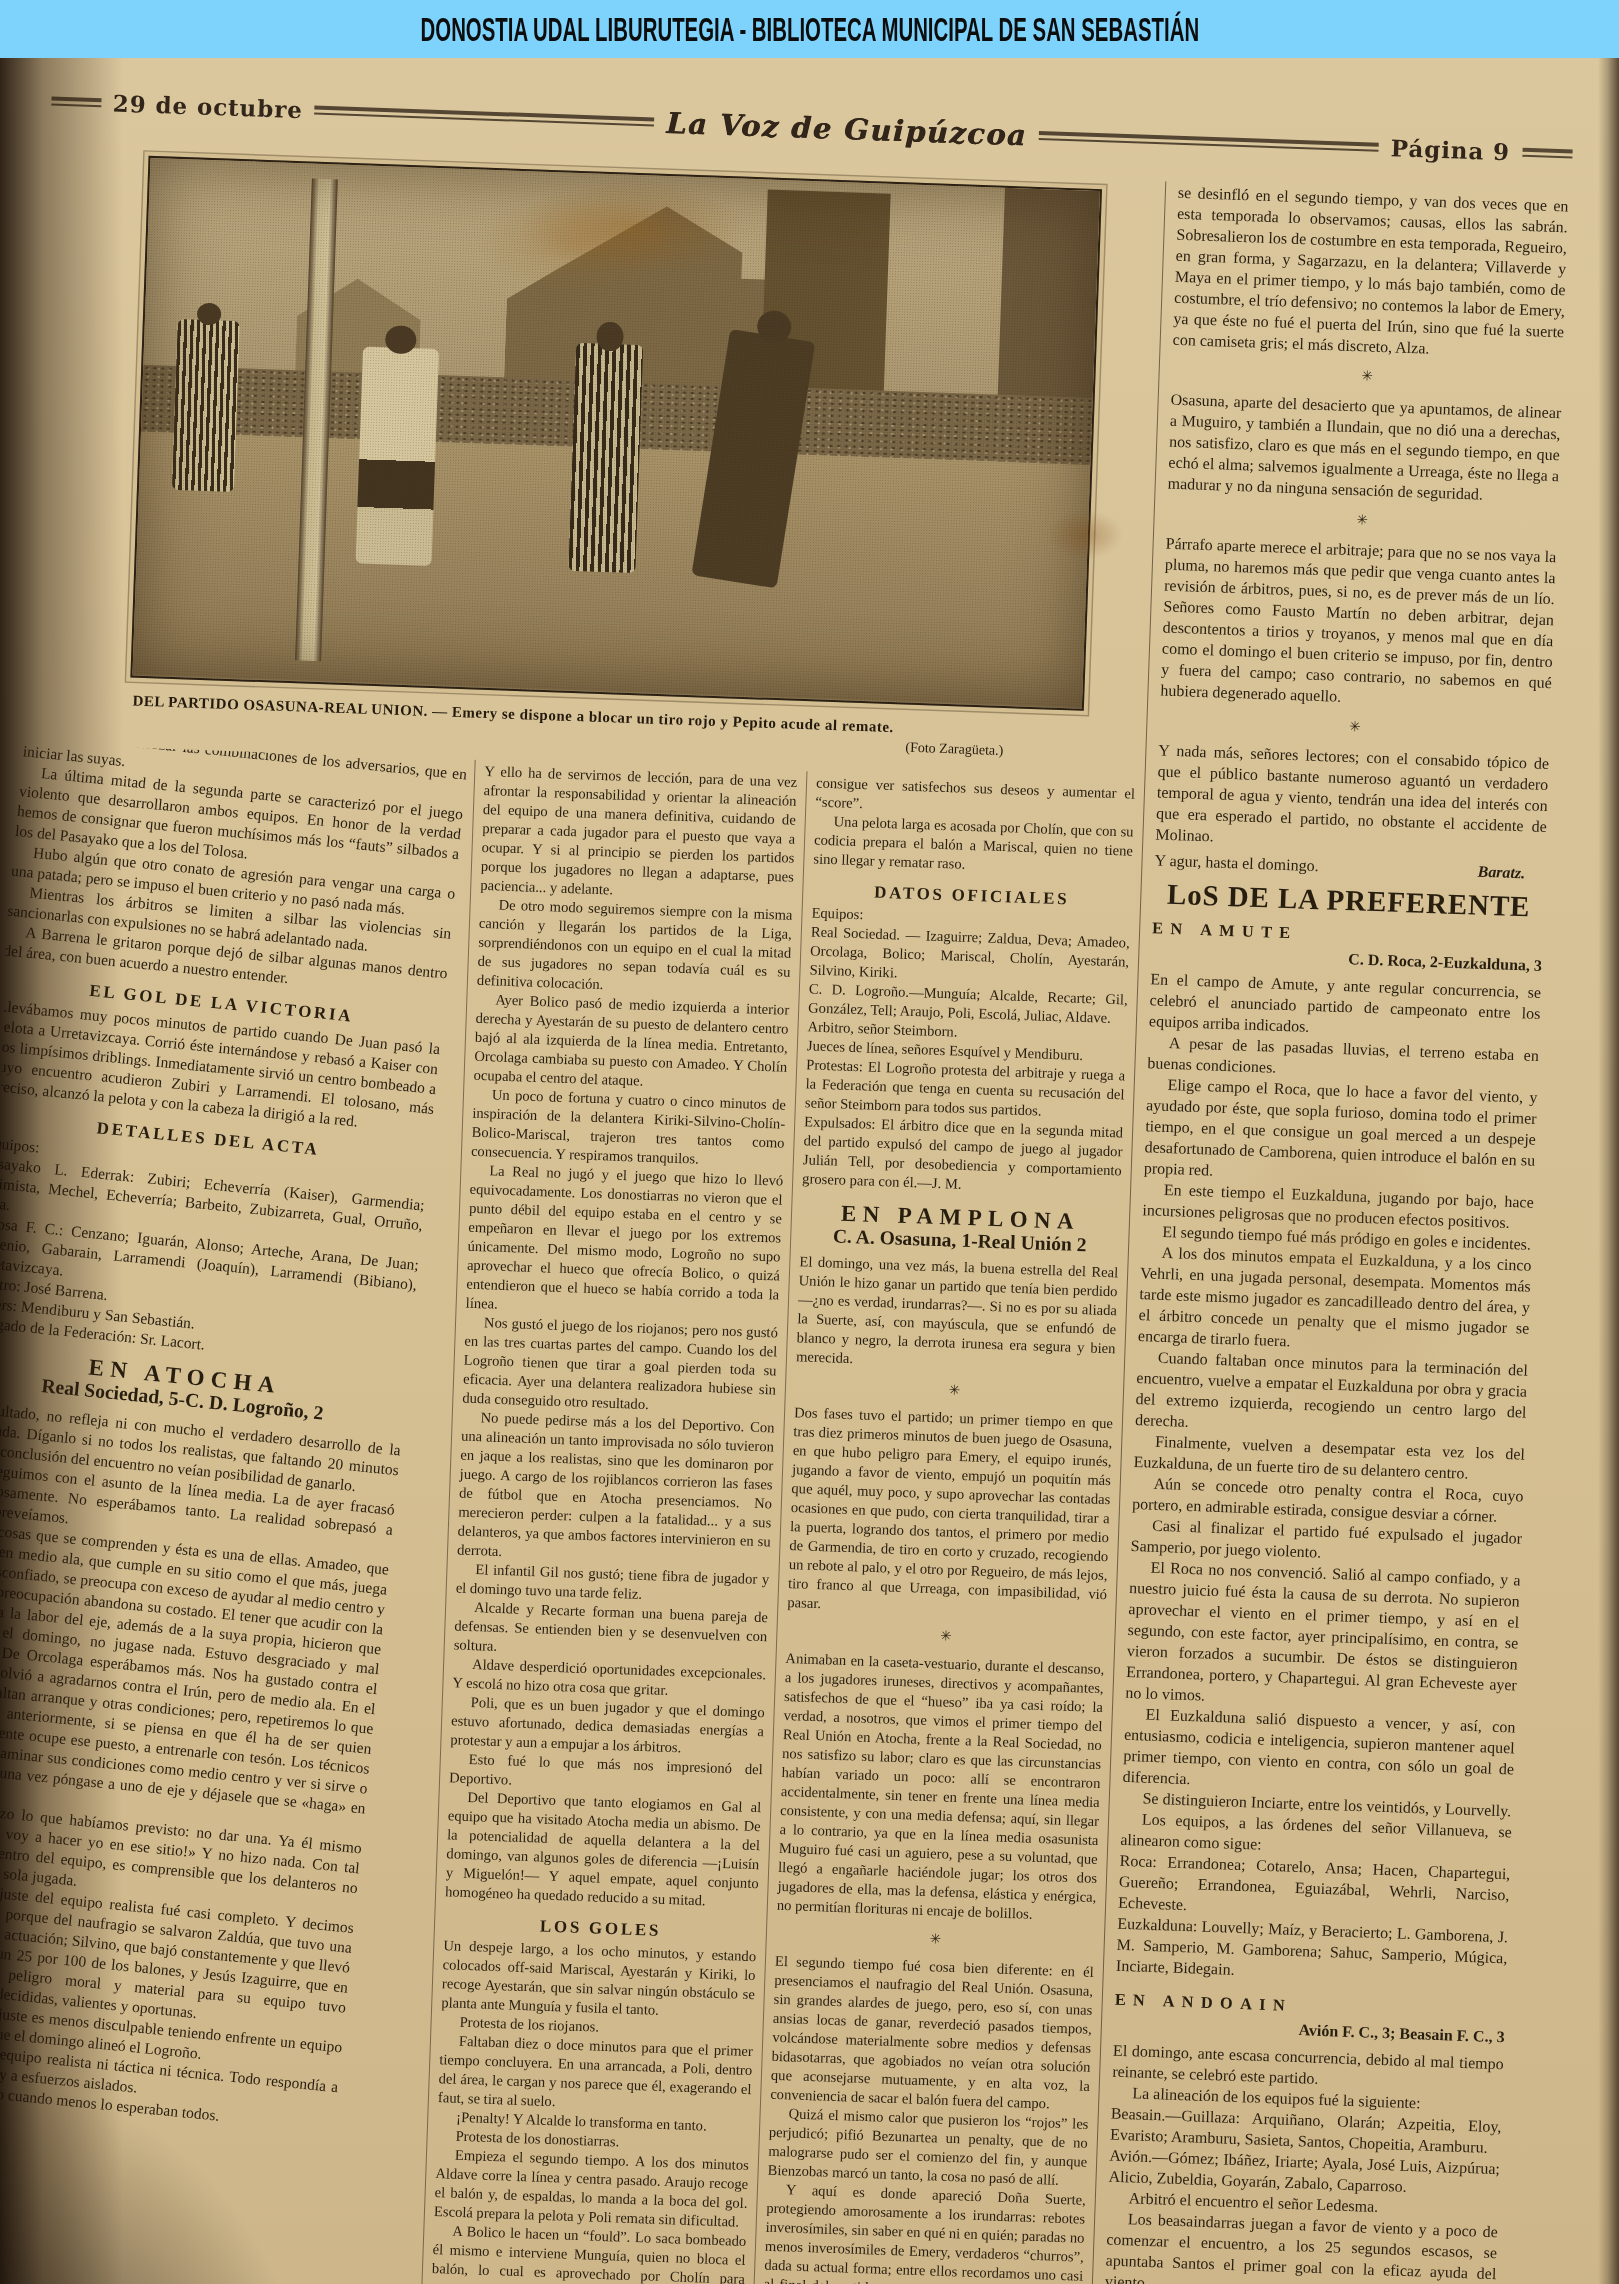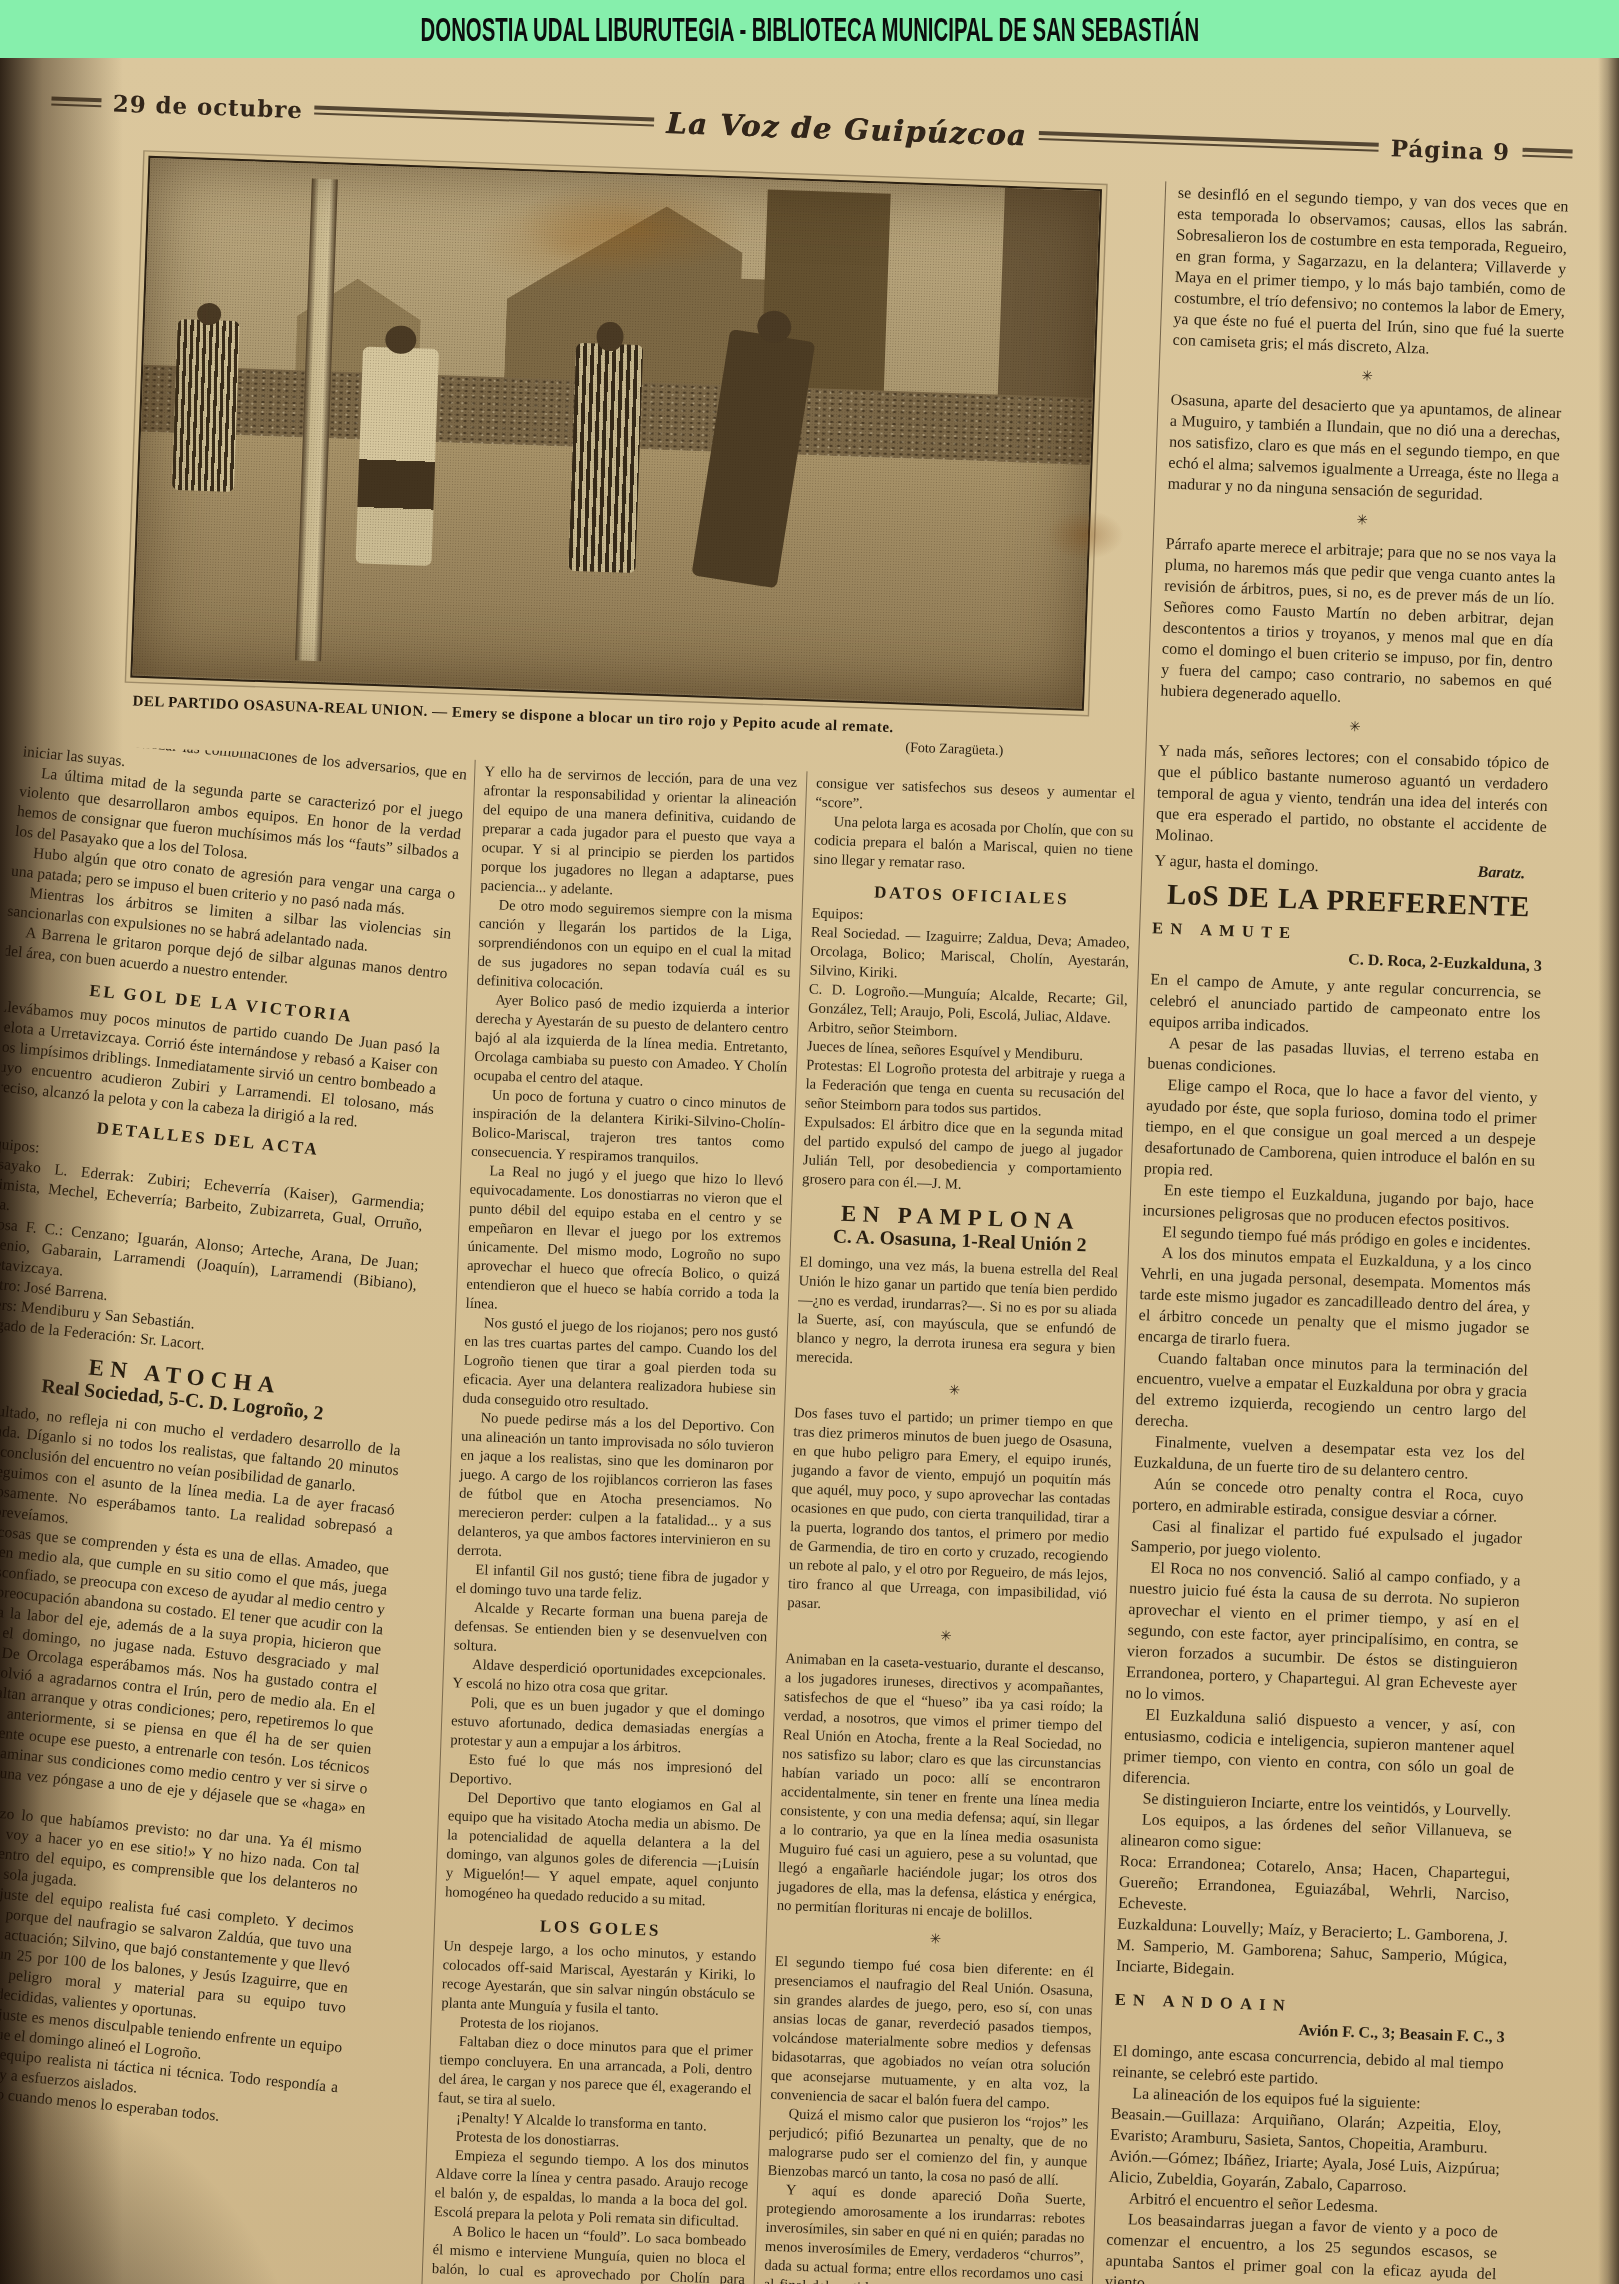--- a/index.html
+++ b/index.html
@@ -1,20 +1,20 @@
 <!DOCTYPE html>
 <html style="font-size:7.3px"><head>
 <meta charset="utf-8">
 <title>La Voz de Guipúzcoa — Página 9</title>
 <style>
   html,body{margin:0;padding:0;background:#e8e8e8;}
   .canvas{position:relative;width:1620px;height:2487px;overflow:hidden;background:#ffffff;
           font-family:"Liberation Serif","DejaVu Serif",serif;}
   
-  .library-banner{position:absolute;top:0;left:0;width:100%;height:58px;background:#86efac;
+  .library-banner{position:absolute;top:0;left:0;width:100%;height:58px;background:#7dd3fc;
           display:flex;align-items:center;justify-content:center;}
   .library-banner .bt{font-family:"Liberation Sans","DejaVu Sans",sans-serif;font-weight:700;
           font-size:34px;color:#0d0d0d;transform:scaleX(.60);letter-spacing:0px;white-space:nowrap;}
   
   .scan{position:absolute;top:58px;left:0;right:0;bottom:0;overflow:hidden;
         background:linear-gradient(180deg,#dbc79d 0%,#d5c094 50%,#ccb487 100%);}
   .sheet{position:absolute;left:36px;top:36px;width:1553px;transform:rotate(2deg);
          transform-origin:548px 0;color:#281e10;}
   
   .masthead{display:flex;align-items:center;gap:12px;padding:0 15.5px;height:51px;color:#32261a;}

